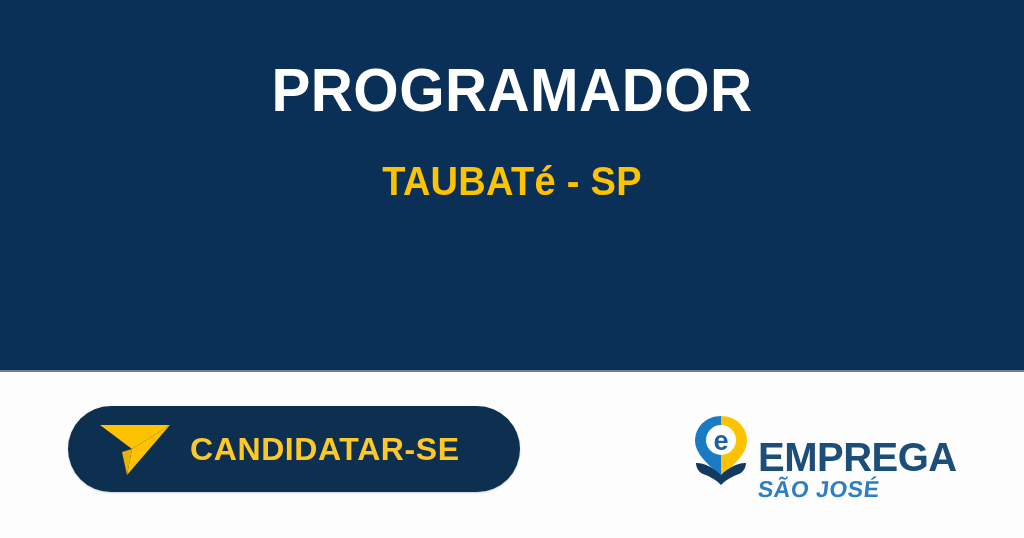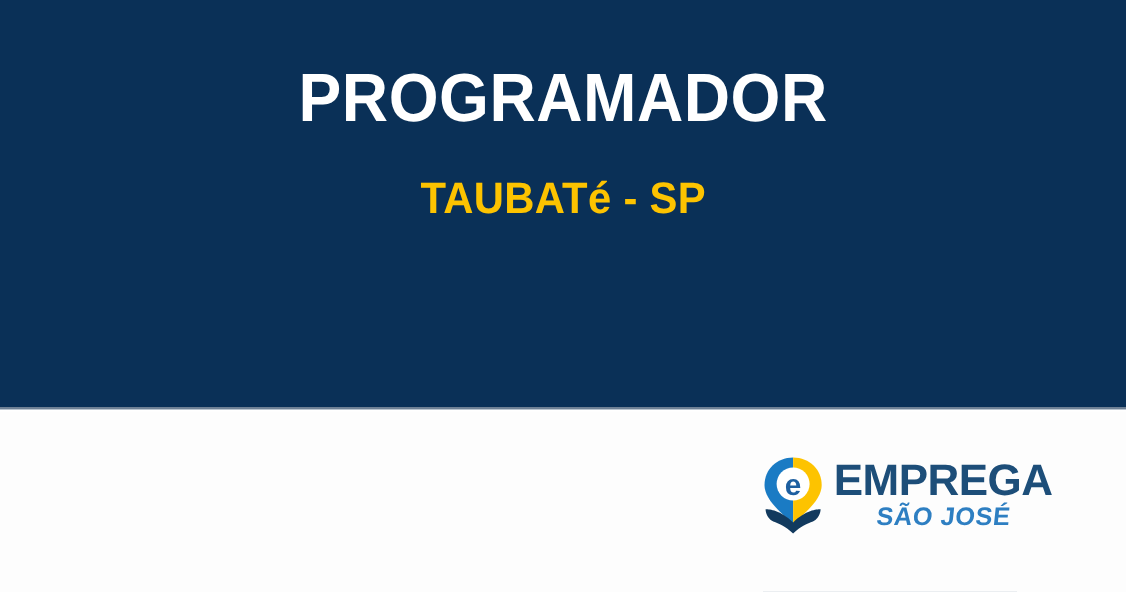--- a/index.html
+++ b/index.html
@@ -134,21 +134,22 @@
     width: 62px;
     height: 72px;
     flex: 0 0 auto;
     display: block;
   }
   .brand-text {
     margin-left: 6px;
     padding-top: 4px;
     display: flex;
     flex-direction: column;
-    align-items: center;
+    align-items: flex-start;
+    margin-top: 20px;
   }
   .brand-name {
     color: #1d4e79;
     font-family: "Liberation Sans", sans-serif;
     font-size: 40px;
     font-weight: bold;
     line-height: 0.95;
     letter-spacing: -0.5px;
     white-space: nowrap;
   }
@@ -171,20 +172,30 @@
 
   <div class="hero">
     <div class="hero-inner">
       <h1 class="job-title">PROGRAMADOR</h1>
       <h2 class="job-location">TAUBATé - SP</h2>
     </div>
   </div>
 
   <div class="footer">
 
+    <button class="apply-button">
+      <span class="apply-icon">
+        <svg viewBox="0 0 74 60" width="74" height="60" xmlns="http://www.w3.org/2000/svg">
+          <polygon points="2,6 72,6 34,30" fill="#fdc300"></polygon>
+          <polygon points="72,6 34,30 29,56" fill="#fdc300"></polygon>
+          <polygon points="34,30 29,56 24,33" fill="#e8b300"></polygon>
+        </svg>
+      </span>
+      <span class="apply-label">CANDIDATAR-SE</span>
+    </button>
 
     <div class="brand">
       <span class="brand-pin">
         <svg viewBox="0 0 62 72" width="62" height="72" xmlns="http://www.w3.org/2000/svg">
 
           <path d="M31 2 C16 2 5 13 5 27 C5 39 17 50 31 62 Z" fill="#1a7bc4"></path>
 
           <path d="M31 2 C46 2 57 13 57 27 C57 39 45 50 31 62 Z" fill="#fdc300"></path>
 
           <circle cx="31" cy="26" r="15" fill="#ffffff"></circle>

